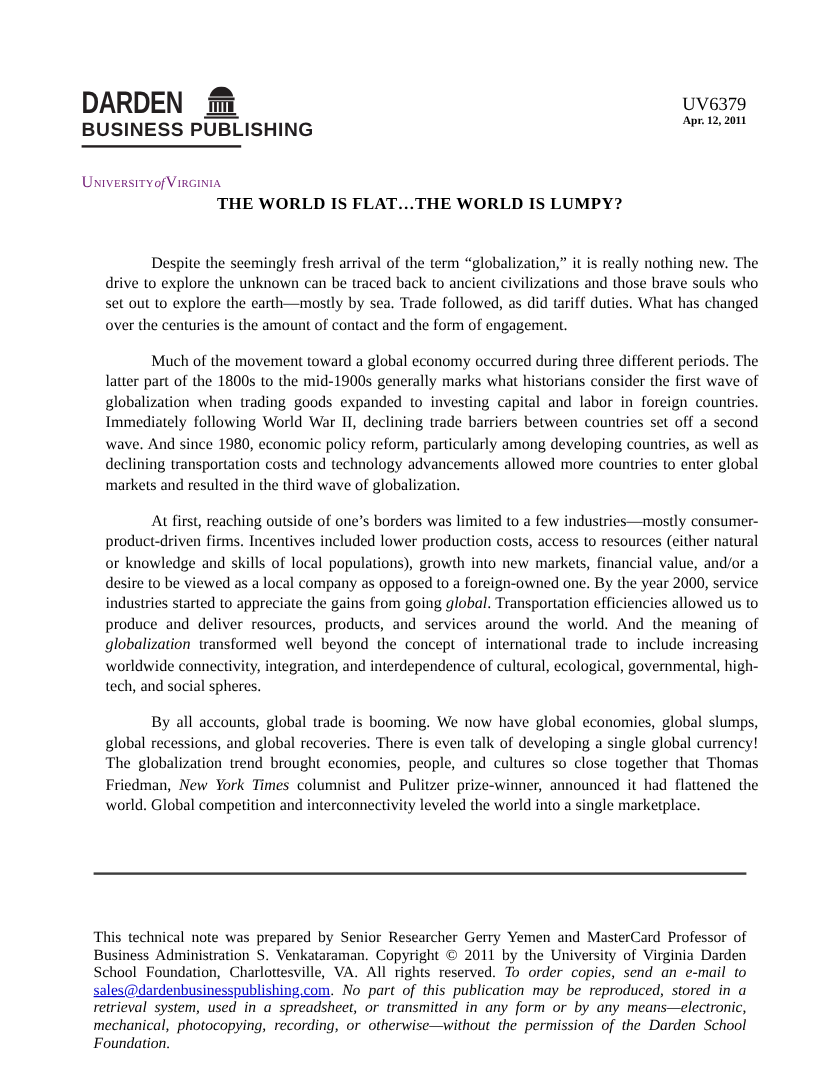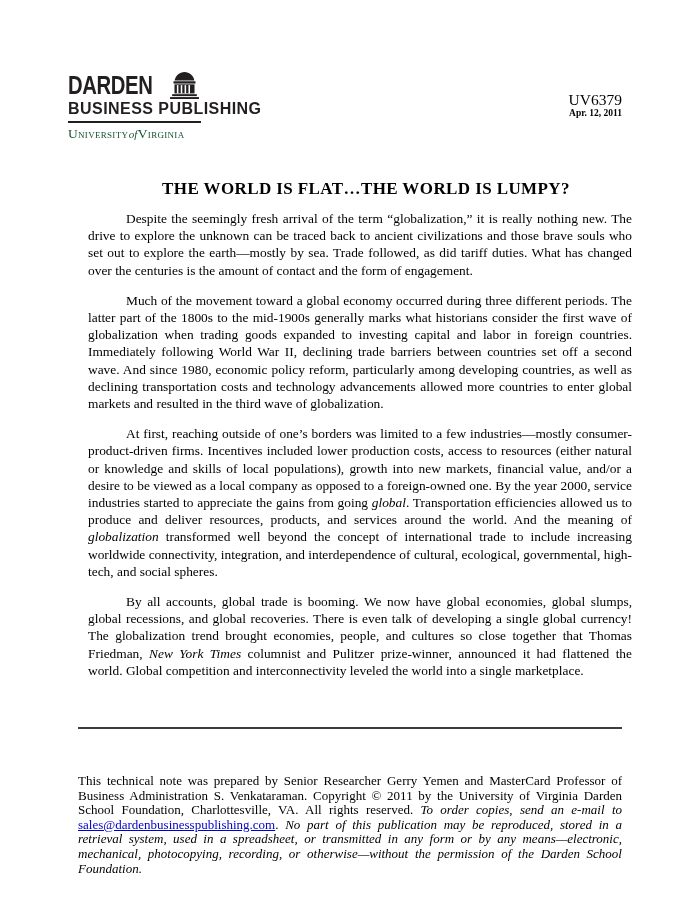--- a/index.html
+++ b/index.html
@@ -50,47 +50,47 @@
     margin-top: 1px;
     white-space: nowrap;
   }
   .logo-rule {
     width: 133px;
     height: 2px;
     background: #231f20;
     margin-top: 3px;
   }
   .uva {
-    margin-top: 3px;
+    margin-top: 21px;
     font-family: "Liberation Serif", serif;
     font-size: 13.5px;
-    color: #14532d;
+    color: #701a75;
     white-space: nowrap;
   }
   .uva .sc { font-variant: small-caps; letter-spacing: 0.3px; }
   .uva .of { font-style: italic; font-size: 11px; padding: 0 0.5px; }
 
   .docmeta {
     position: absolute;
     right: 78px;
     top: 79px;
     text-align: right;
   }
-  .docnum { font-size: 15.5px; line-height: 17px; margin-top: 12px; }
+  .docnum { font-size: 15.5px; line-height: 17px; }
   .docdate { font-size: 9.5px; font-weight: 700; line-height: 11px; }
 
   
   .title {
     position: absolute;
     left: 78px;
     top: 163px;
     width: 544px;
-    margin: 16px;
+    margin: 0;
     text-align: center;
-    font-size: 17px;
+    font-size: 14px;
     font-weight: 700;
     letter-spacing: 0.4px;
   }
 
   
   .body-text {
     position: absolute;
     left: 88px;
     top: 210px;
     width: 544px;

